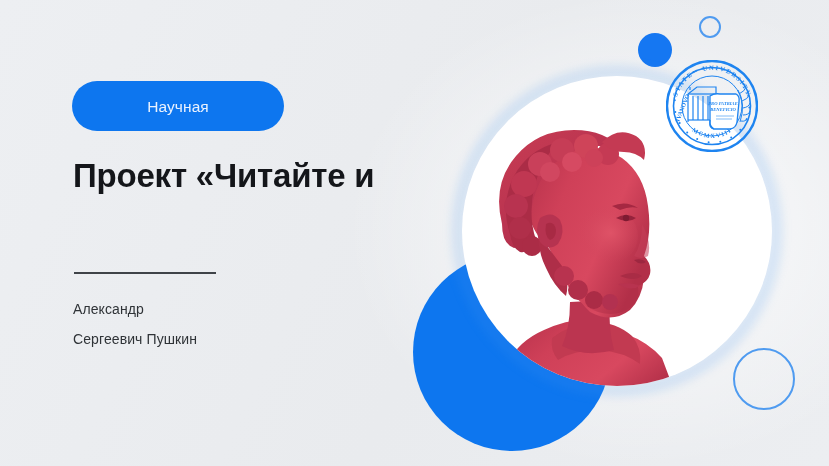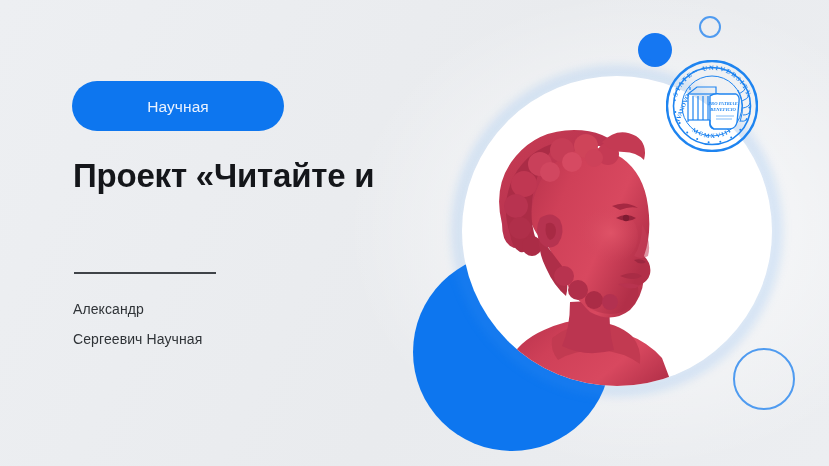--- a/index.html
+++ b/index.html
@@ -312,16 +312,16 @@
   </div>
 
   <h1 class="title">
     <span>Проект «Читайте и</span><br>
   </h1>
 
   <div class="divider"></div>
 
   <div class="subtitle">
     <span class="ln">Александр</span>
-    <span class="ln">Сергеевич Научная</span>
+    <span class="ln">Сергеевич Пушкин</span>
   </div>
 
 </div>
 
 </body></html>

